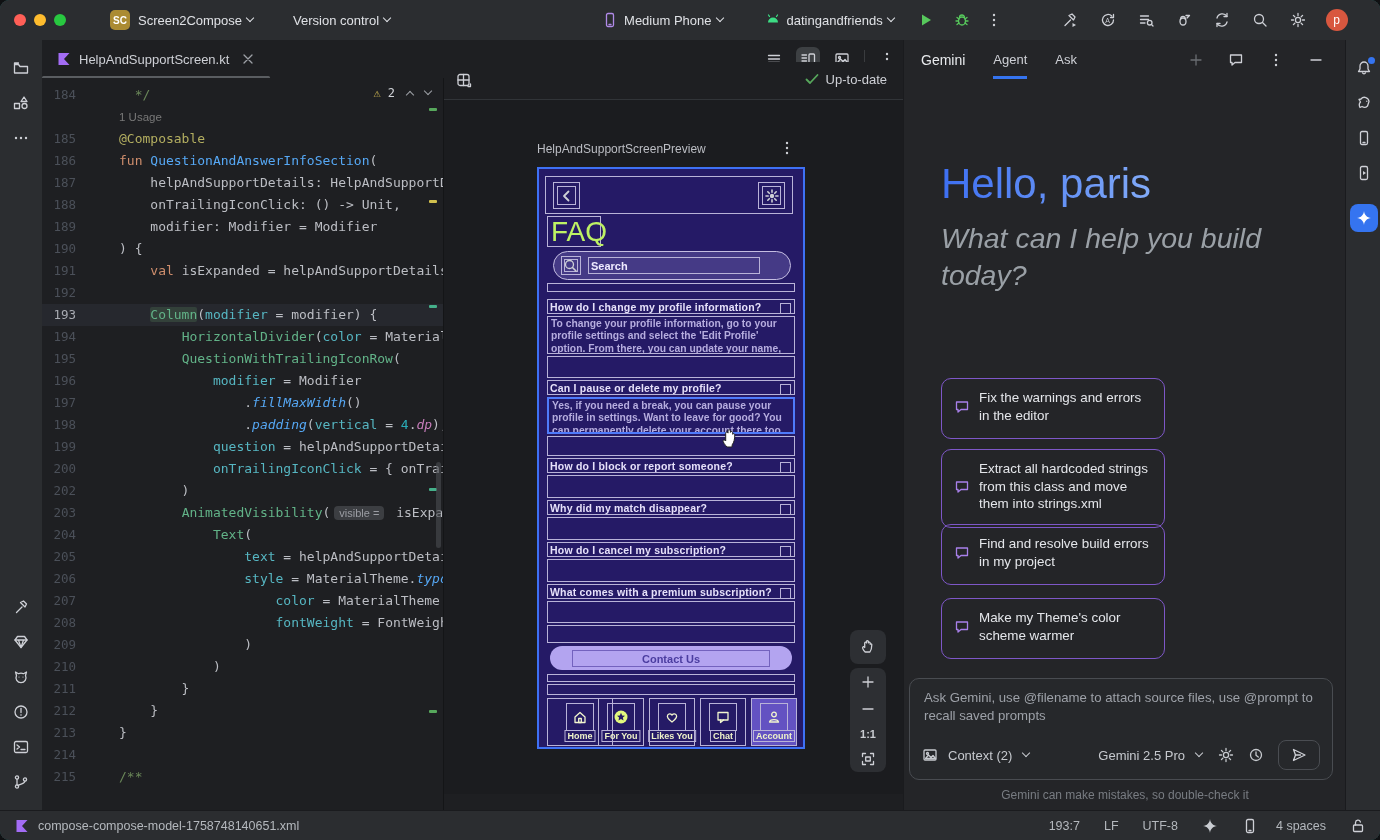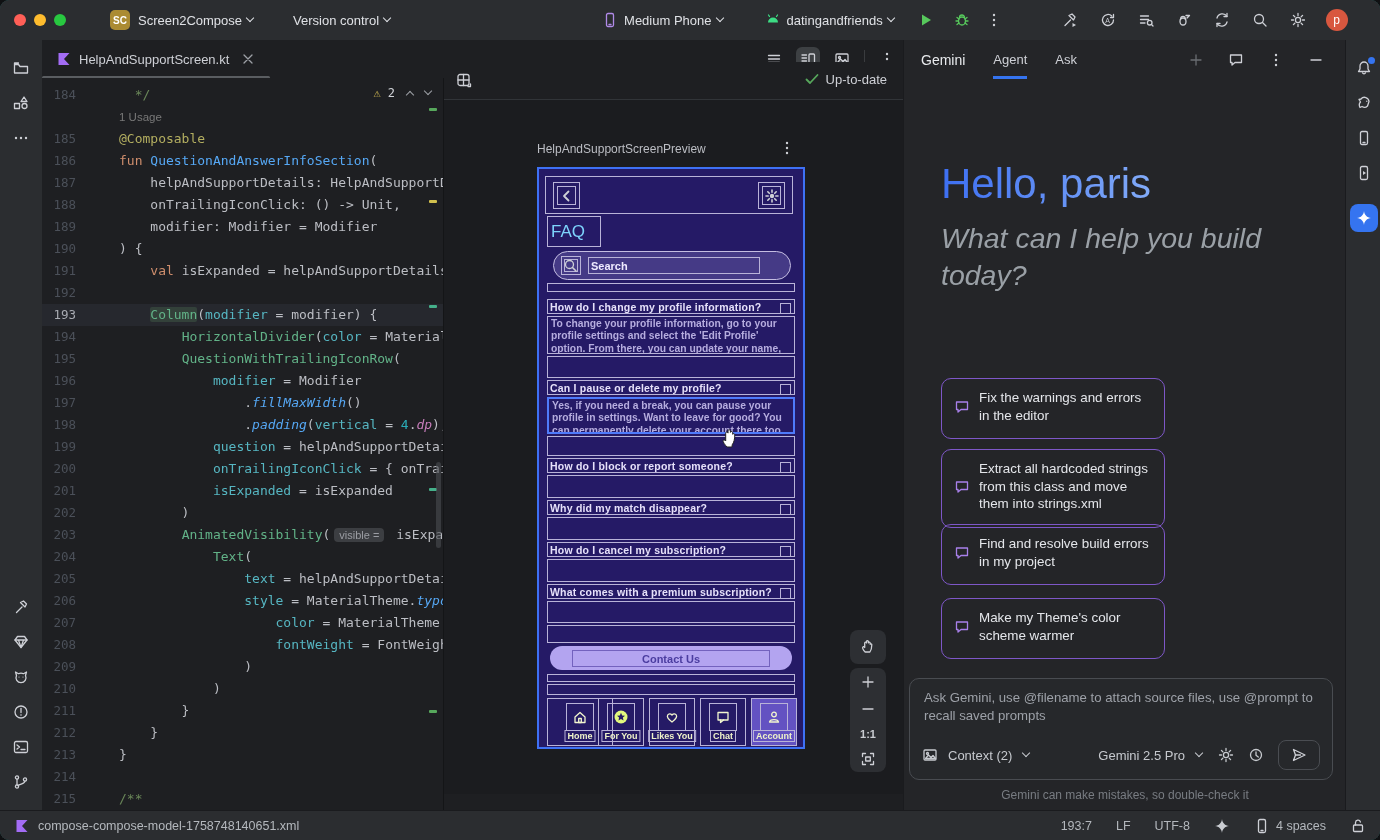--- a/index.html
+++ b/index.html
@@ -313,21 +313,20 @@
         <div class="code-line"><span class="lnum">191</span><span class="ltext"><span class="kw">    val </span><span class="pl">isExpanded = helpAndSupportDetails</span></span></div>
         <div class="code-line"><span class="lnum">192</span><span class="ltext"></span></div>
         <div class="code-line cur"><span class="lnum">193</span><span class="ltext"><span class="pl">    </span><span class="comp tok-hl">Column</span><span class="pl">(</span><span class="na">modifier</span><span class="pl"> = modifier) {</span></span></div>
         <div class="code-line"><span class="lnum">194</span><span class="ltext"><span class="pl">        </span><span class="comp">HorizontalDivider</span><span class="pl">(</span><span class="na">color</span><span class="pl"> = MaterialT</span></span></div>
         <div class="code-line"><span class="lnum">195</span><span class="ltext"><span class="pl">        </span><span class="comp">QuestionWithTrailingIconRow</span><span class="pl">(</span></span></div>
         <div class="code-line"><span class="lnum">196</span><span class="ltext"><span class="pl">            </span><span class="na">modifier</span><span class="pl"> = Modifier</span></span></div>
         <div class="code-line"><span class="lnum">197</span><span class="ltext"><span class="pl">                .</span><span class="ext">fillMaxWidth</span><span class="pl">()</span></span></div>
         <div class="code-line"><span class="lnum">198</span><span class="ltext"><span class="pl">                .</span><span class="ext">padding</span><span class="pl">(</span><span class="na">vertical</span><span class="pl"> = </span><span class="num">4</span><span class="pl">.</span><span class="dp">dp</span><span class="pl">),</span></span></div>
         <div class="code-line"><span class="lnum">199</span><span class="ltext"><span class="pl">            </span><span class="na">question</span><span class="pl"> = helpAndSupportDetai</span></span></div>
         <div class="code-line"><span class="lnum">200</span><span class="ltext"><span class="pl">            </span><span class="na">onTrailingIconClick</span><span class="pl"> = { onTrai</span></span></div>
-        <div class="code-line"><span class="lnum">201</span><span class="ltext"><span class="pl">            </span><span class="na">isExpanded</span><span class="pl"> = isExpanded</span></span></div>
         <div class="code-line"><span class="lnum">202</span><span class="ltext"><span class="pl">        )</span></span></div>
         <div class="code-line"><span class="lnum">203</span><span class="ltext"><span class="pl">        </span><span class="comp">AnimatedVisibility</span><span class="pl">(</span><span class="hintpill">visible =</span><span class="pl"> isExpan</span></span></div>
         <div class="code-line"><span class="lnum">204</span><span class="ltext"><span class="pl">            </span><span class="comp">Text</span><span class="pl">(</span></span></div>
         <div class="code-line"><span class="lnum">205</span><span class="ltext"><span class="pl">                </span><span class="na">text</span><span class="pl"> = helpAndSupportDetai</span></span></div>
         <div class="code-line"><span class="lnum">206</span><span class="ltext"><span class="pl">                </span><span class="na">style</span><span class="pl"> = MaterialTheme.</span><span class="ext">typo</span></span></div>
         <div class="code-line"><span class="lnum">207</span><span class="ltext"><span class="pl">                    </span><span class="na">color</span><span class="pl"> = MaterialTheme.</span></span></div>
         <div class="code-line"><span class="lnum">208</span><span class="ltext"><span class="pl">                    </span><span class="na">fontWeight</span><span class="pl"> = FontWeigh</span></span></div>
         <div class="code-line"><span class="lnum">209</span><span class="ltext"><span class="pl">                )</span></span></div>
         <div class="code-line"><span class="lnum">210</span><span class="ltext"><span class="pl">            )</span></span></div>
         <div class="code-line"><span class="lnum">211</span><span class="ltext"><span class="pl">        }</span></span></div>
@@ -398,21 +397,21 @@
                 <svg width="16" height="16" viewBox="0 0 16 16" fill="none" stroke="currentColor" stroke-width="1.3" stroke-linecap="round" stroke-linejoin="round">
                   <circle cx="8" cy="8" r="2.2" fill="currentColor" stroke="none"></circle>
                   <path d="M8 2v2.2M8 11.8V14M2 8h2.2M11.8 8H14M3.8 3.8l1.5 1.5M10.7 10.7l1.5 1.5M12.2 3.8l-1.5 1.5M5.3 10.7l-1.5 1.5" stroke-width="1.6"></path>
                 </svg>
               </span>
           </div>
         </div>
       </div>
 
       <div class="wbox" style="left:8px;top:47px;width:54px;height:31px;display:flex;align-items:center;">
-        <span style="color:#7dd3fc;font-size:17px;padding-left:3px;">FAQ</span>
+        <span style="color:#bef264;font-size:28px;padding-left:3px;">FAQ</span>
       </div>
 
       <div class="abs" style="left:14px;top:82px;width:238px;height:29px;border-radius:15px;background:#453a86;border:1px solid #c5bee2;box-sizing:border-box;">
         <div class="wbox" style="left:7px;top:4px;width:20px;height:19px;">
           <div class="wbox" style="left:2px;top:2px;width:14px;height:13px;display:flex;align-items:center;justify-content:center;color:#efeaff;">
             <span class="ic">
                 <svg width="16" height="16" viewBox="0 0 16 16" fill="none" stroke="currentColor" stroke-width="1.3" stroke-linecap="round" stroke-linejoin="round">
                   <circle cx="6.5" cy="6.5" r="4"></circle>
                   <path d="M9.5 9.5 13 13" stroke-width="1.6"></path>
                 </svg>
@@ -702,21 +701,21 @@
     <span style="margin-left:8px;">compose-compose-model-1758748140651.xml</span>
     <div style="margin-left:auto;margin-right:14px;display:flex;align-items:center;gap:24px;">
       <span>193:7</span>
       <span>LF</span>
       <span>UTF-8</span>
       <span class="ic" style="color:#c9ccd1;">
           <svg width="16" height="16" viewBox="0 0 16 16" fill="none" stroke="currentColor" stroke-width="1.3" stroke-linecap="round" stroke-linejoin="round">
             <path d="M8 1C8.4 5 11 7.6 15 8 11 8.4 8.4 11 8 15 7.6 11 5 8.4 1 8 5 7.6 7.6 5 8 1z" fill="currentColor" stroke="none"></path>
           </svg>
         </span>
-      <span style="display:flex;align-items:center;gap:6px;">
+      <span style="display:flex;align-items:center;gap:18px;">
         <span class="ic">
             <svg width="16" height="16" viewBox="0 0 16 16" fill="none" stroke="currentColor" stroke-width="1.3" stroke-linecap="round" stroke-linejoin="round">
               <rect x="4.5" y="1.5" width="7" height="13" rx="1.5"></rect>
               <path d="M7 12.5h2"></path>
             </svg>
           </span>
         <span>4 spaces</span>
       </span>
       <span class="ic">
           <svg width="16" height="16" viewBox="0 0 16 16" fill="none" stroke="currentColor" stroke-width="1.3" stroke-linecap="round" stroke-linejoin="round">

